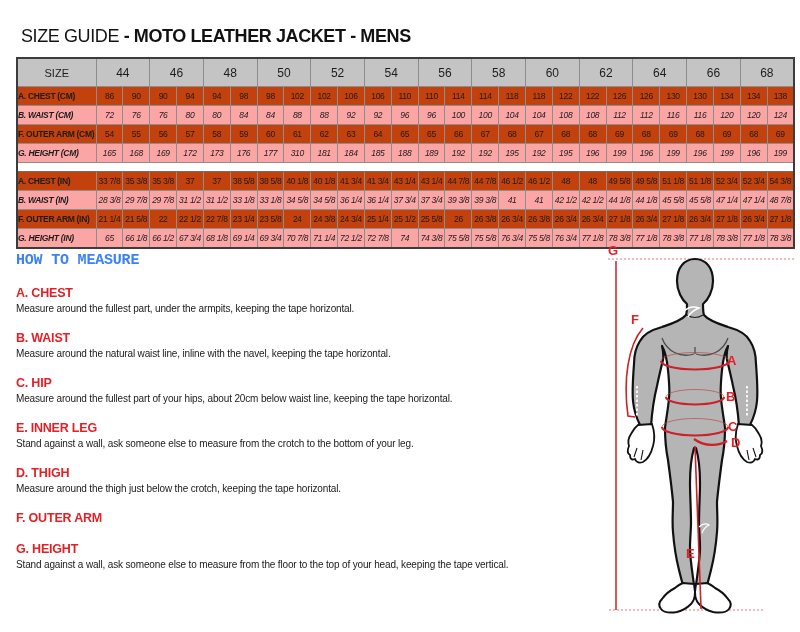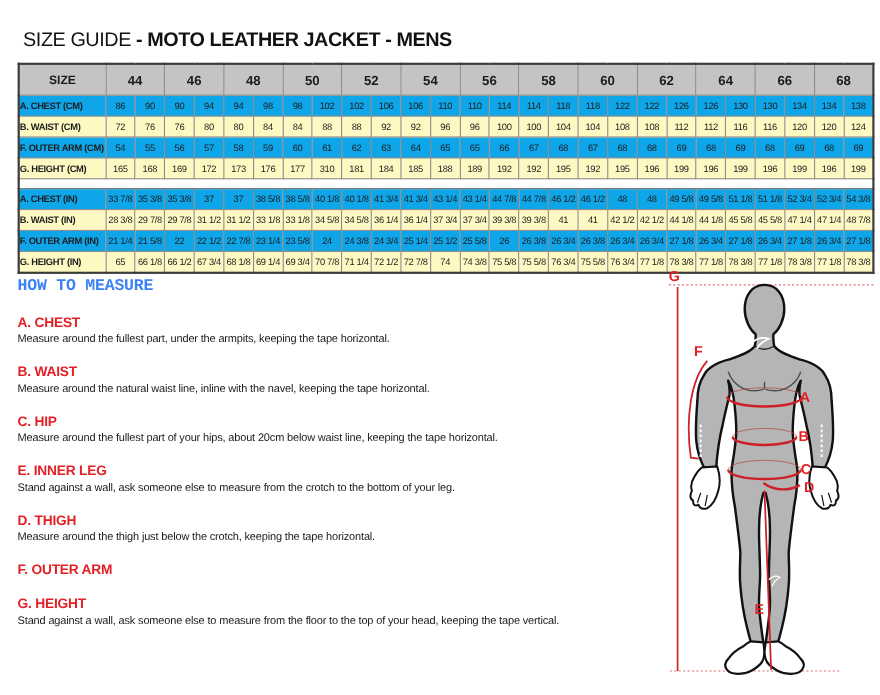--- a/index.html
+++ b/index.html
@@ -9,24 +9,24 @@
   
   .title{position:absolute;left:21px;top:26px;font-size:18px;letter-spacing:-0.4px;color:#121212;white-space:nowrap;}
   .title .t-prefix{font-weight:400;}
   .title .t-suffix{font-weight:700;}
 
   
   .tablewrap{position:absolute;left:16px;top:57px;}
   table.size-table{border-collapse:collapse;table-layout:fixed;width:779px;border:2px solid #3c3c3c;}
   table.size-table th, table.size-table td{border:1px solid #8d8d8d;padding:0;color:#1c1c1c;}
   table.size-table thead tr{background:#c4c4c4;}
-  table.size-table thead th{height:27px;font-size:12px;font-weight:700;}
+  table.size-table thead th{height:27px;font-size:12px;font-weight:400;}
   table.size-table thead th.corner{font-size:11px;}
-  tr.rowW{background:#0ea5e9;}
-  tr.rowG{background:#fef9c3;}
+  tr.rowW{background:#c2410c;}
+  tr.rowG{background:#fca5a5;font-style:italic;}
   th.rowlabel{text-align:left;padding-left:5px;font-size:8.5px;letter-spacing:-0.3px;white-space:nowrap;height:18px;font-weight:700;}
   td.val{font-size:8.5px;letter-spacing:-0.3px;text-align:center;white-space:nowrap;height:18px;}
   tr.spacer td{height:8px;background:#ffffff;border-left:none;border-right:none;border-top:1px solid #6e6e6e;border-bottom:1px solid #6e6e6e;}
 
   
   .howto{position:absolute;left:16px;top:252px;width:578px;}
   .howto-heading{font-size:15px;font-weight:700;color:#3b82f6;margin:0 0 17px 0;letter-spacing:-0.2px;font-family:Liberation Mono, monospace;}
   .section{margin-bottom:17px;}
   .section-key{font-size:12.5px;font-weight:700;color:#e32026;margin:0 0 3px 0;letter-spacing:-0.2px;}
   .section-text{font-size:10px;color:#1a1a1a;margin:0;letter-spacing:-0.15px;white-space:nowrap;}

